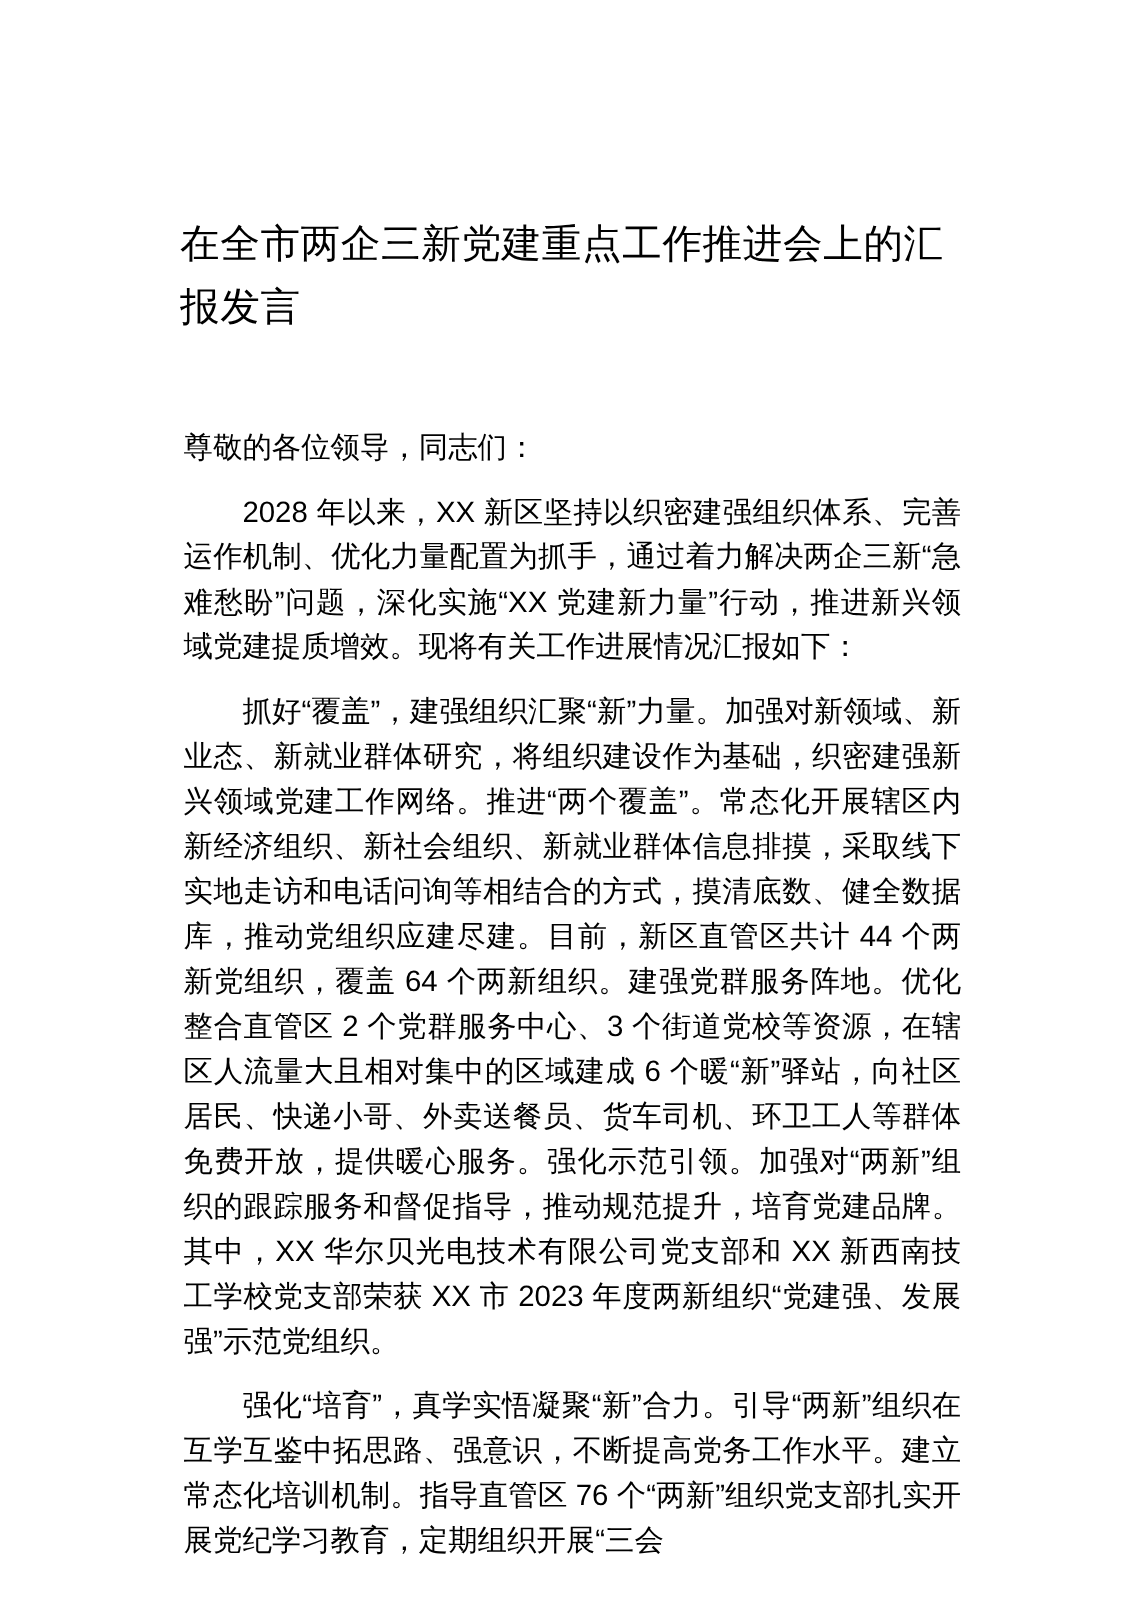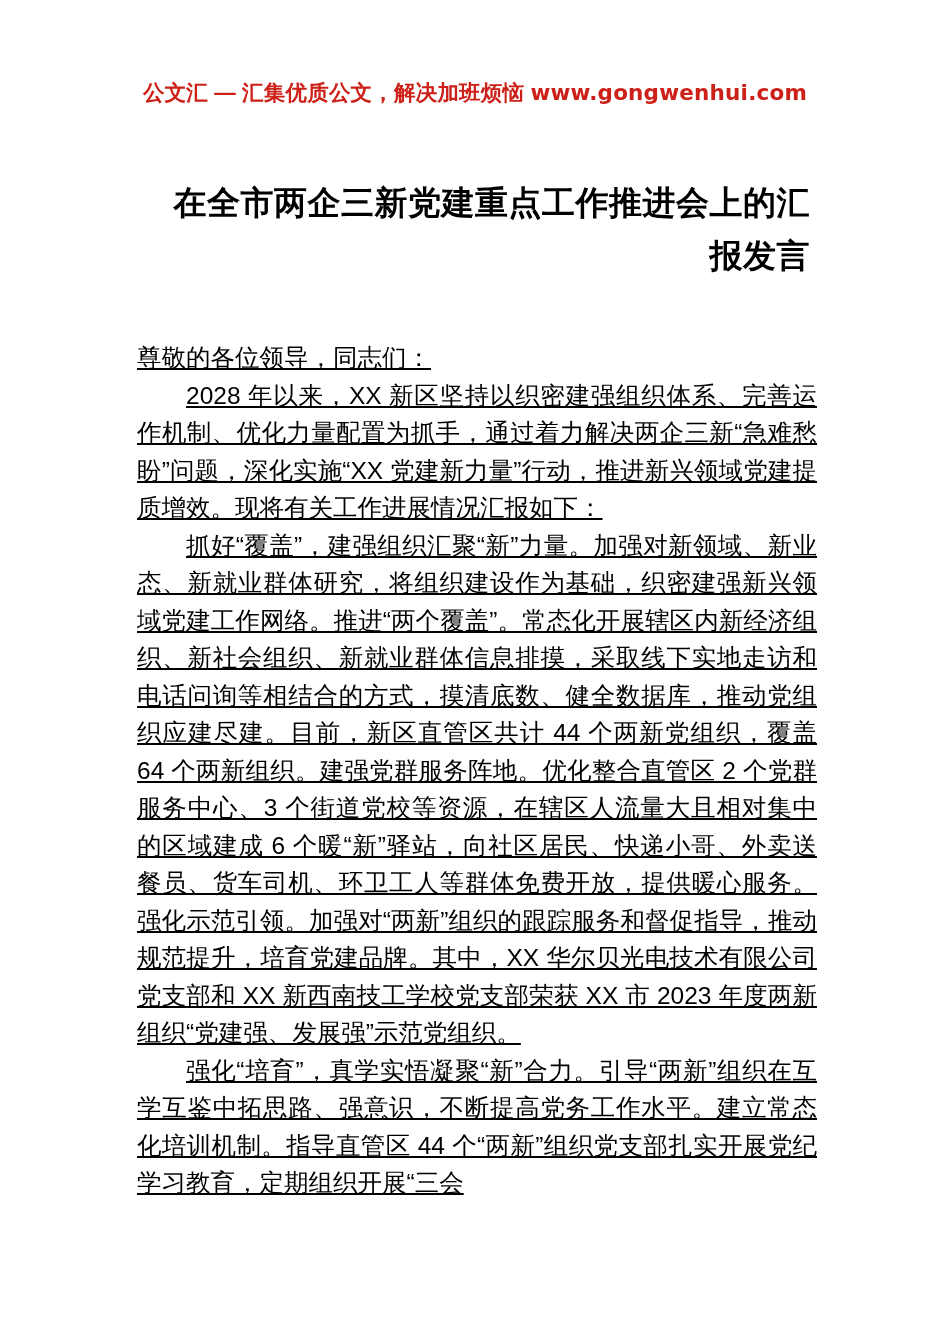--- a/index.html
+++ b/index.html
@@ -41,67 +41,63 @@
     font-family: "DejaVu Sans", "Liberation Sans", sans-serif;
     font-weight: 600;
   }
 
   
   .doc-title {
     position: absolute;
     top: 176px;
     left: 150px;
     width: 660px;
-    text-align: right;
+    text-align: left;
     font-size: 33px;
-    font-weight: bold;
+    font-weight: normal;
     line-height: 1.62;
     letter-spacing: 0.5px;
     color: #000000;
     font-family: "Liberation Sans", "DejaVu Sans", sans-serif;
   }
 
   
   .body-text {
     position: absolute;
     top: 339px;
     left: 137px;
     width: 680px;
     font-size: 24.5px;
     line-height: 37.5px;
     color: #000000;
     text-align: justify;
     text-justify: inter-ideograph;
     font-family: "Liberation Sans", "DejaVu Sans", sans-serif;
   }
   .body-text p {
-    margin: 0;
+    margin: 16px;
     padding: 0;
     text-align: justify;
     text-justify: inter-ideograph;
-    text-decoration: underline;
   }
   .body-text p.indent {
     text-indent: 2em;
   }
   .body-text p.noindent {
     text-indent: 0;
   }
 </style>
 </head>
 <body>
 
 <div class="page">
 
-  <div class="watermark">
-    <span>公文汇 — 汇集优质公文，解决加班烦恼 </span><span class="wm-url">www.gongwenhui.com</span>
-  </div>
 
   <div class="doc-title">在全市两企三新党建重点工作推进会上的汇报发言</div>
 
   <div class="body-text">
     <p class="noindent">尊敬的各位领导，同志们：</p>
     <p class="indent">2028 年以来，XX 新区坚持以织密建强组织体系、完善运作机制、优化力量配置为抓手，通过着力解决两企三新“急难愁盼”问题，深化实施“XX 党建新力量”行动，推进新兴领域党建提质增效。现将有关工作进展情况汇报如下：</p>
     <p class="indent">抓好“覆盖”，建强组织汇聚“新”力量。加强对新领域、新业态、新就业群体研究，将组织建设作为基础，织密建强新兴领域党建工作网络。推进“两个覆盖”。常态化开展辖区内新经济组织、新社会组织、新就业群体信息排摸，采取线下实地走访和电话问询等相结合的方式，摸清底数、健全数据库，推动党组织应建尽建。目前，新区直管区共计 44 个两新党组织，覆盖 64 个两新组织。建强党群服务阵地。优化整合直管区 2 个党群服务中心、3 个街道党校等资源，在辖区人流量大且相对集中的区域建成 6 个暖“新”驿站，向社区居民、快递小哥、外卖送餐员、货车司机、环卫工人等群体免费开放，提供暖心服务。强化示范引领。加强对“两新”组织的跟踪服务和督促指导，推动规范提升，培育党建品牌。其中，XX 华尔贝光电技术有限公司党支部和 XX 新西南技工学校党支部荣获 XX 市 2023 年度两新组织“党建强、发展强”示范党组织。</p>
-    <p class="indent">强化“培育”，真学实悟凝聚“新”合力。引导“两新”组织在互学互鉴中拓思路、强意识，不断提高党务工作水平。建立常态化培训机制。指导直管区 44 个“两新”组织党支部扎实开展党纪学习教育，定期组织开展“三会</p>
+    <p class="indent">强化“培育”，真学实悟凝聚“新”合力。引导“两新”组织在互学互鉴中拓思路、强意识，不断提高党务工作水平。建立常态化培训机制。指导直管区 76 个“两新”组织党支部扎实开展党纪学习教育，定期组织开展“三会</p>
   </div>
 
 </div>
 
 </body></html>

